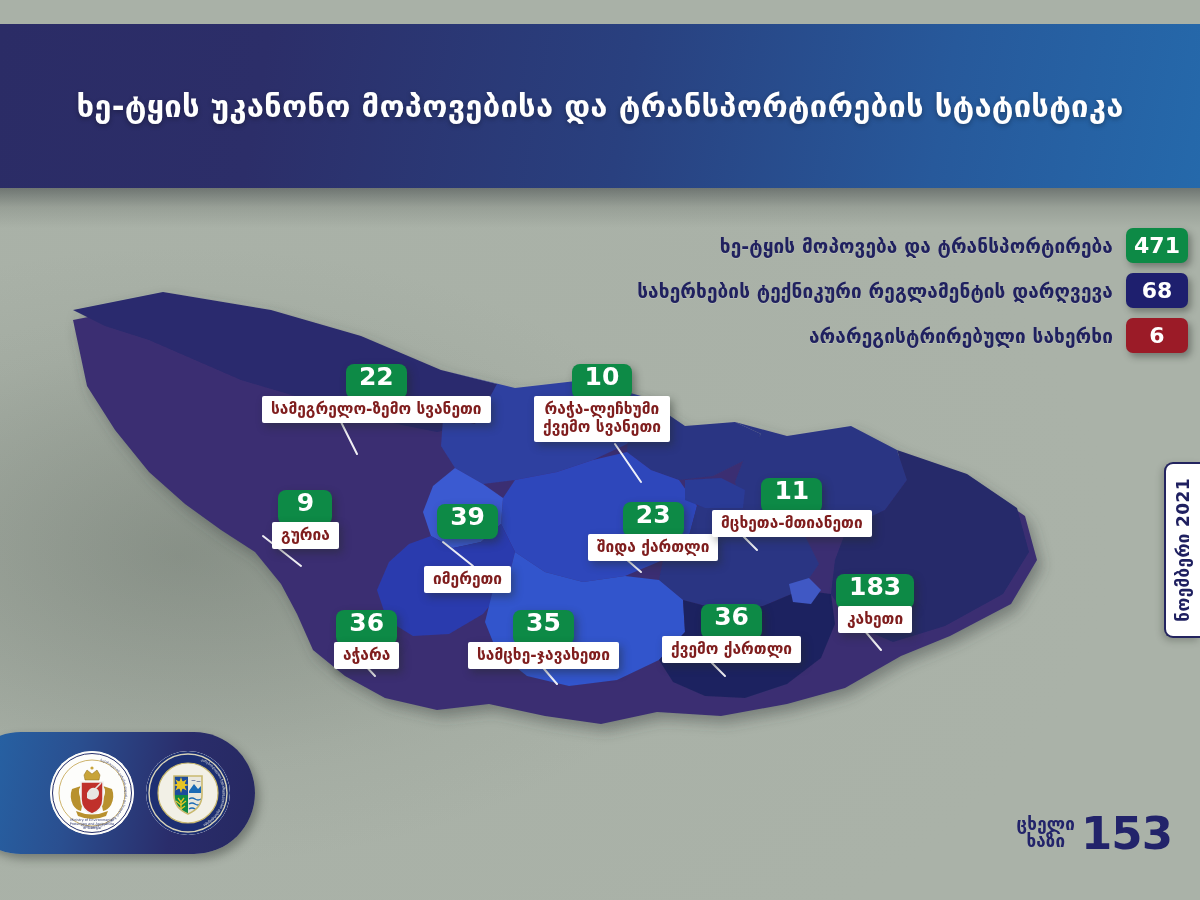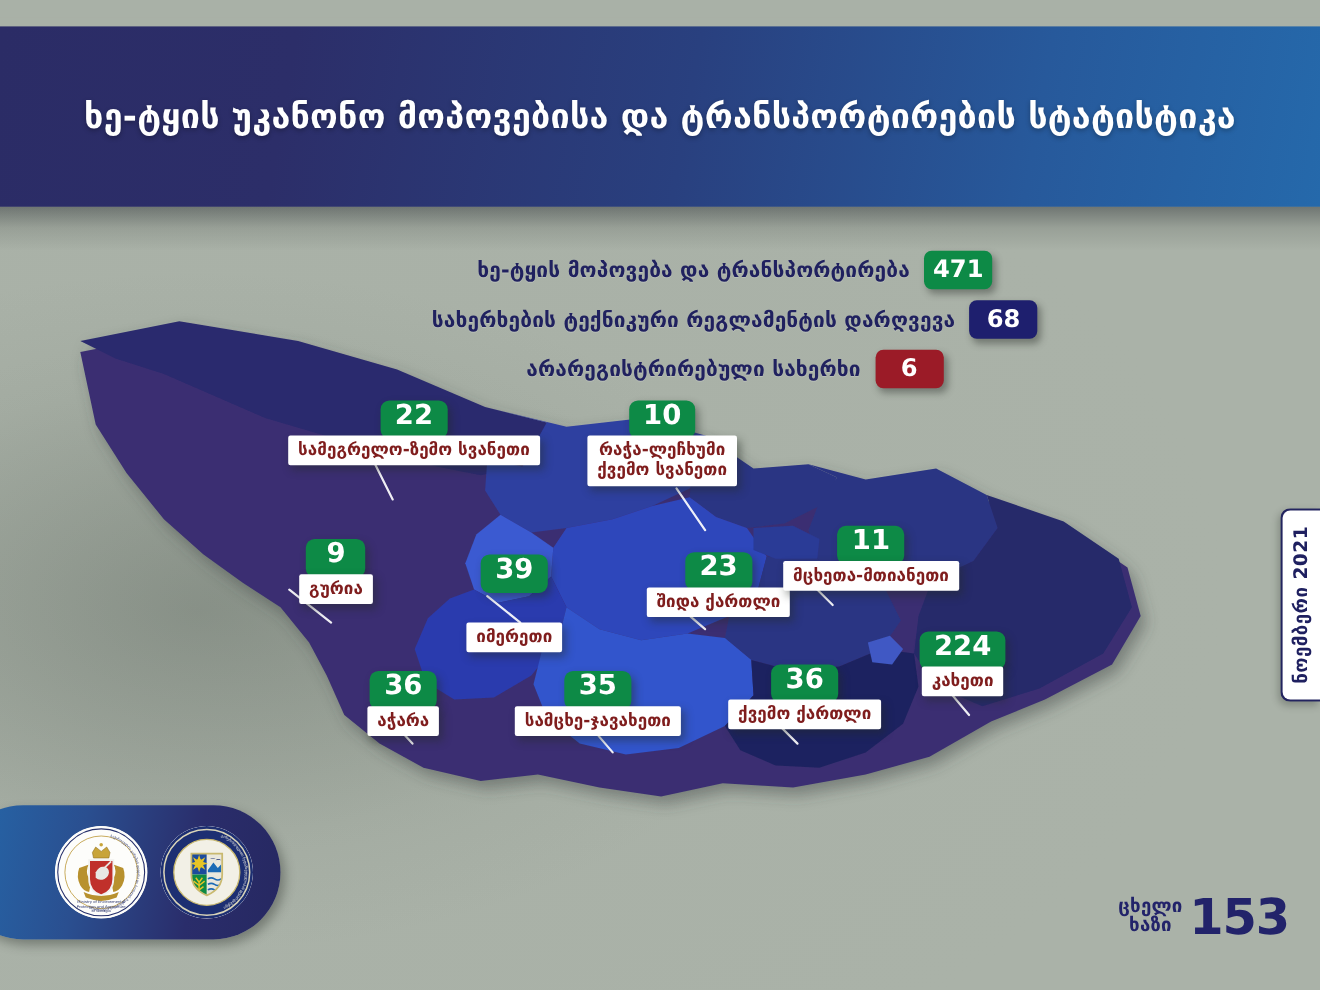--- a/index.html
+++ b/index.html
@@ -35,21 +35,21 @@
   .hdr-title{
     position:absolute;left:0;top:8px;width:1200px;height:164px;
     display:flex;align-items:center;justify-content:center;
     color:#ffffff;font-size:31px;font-weight:700;letter-spacing:.2px;
     text-shadow:0 2px 5px rgba(0,0,0,.30);
     white-space:nowrap;
   }
 
   
   .legend{position:absolute;right:12px;top:212px;width:1040px;}
-  .lrow{display:flex;align-items:center;justify-content:center;margin-bottom:10px;}
+  .lrow{display:flex;align-items:center;justify-content:flex-end;margin-bottom:10px;}
   .lrow .ltext{
     color:#20215f;font-size:19px;font-weight:700;letter-spacing:.1px;white-space:nowrap;
     margin-right:13px;text-shadow:0 1px 0 rgba(255,255,255,.18);
   }
   .chip{
     min-width:62px;height:35px;border-radius:7px;
     display:flex;align-items:center;justify-content:center;
     color:#fff;font-size:22px;font-weight:700;
     box-shadow:3px 4px 7px rgba(40,46,40,.42);
     padding:0 8px;box-sizing:border-box;
@@ -255,21 +255,21 @@
     <div class="mnum">35</div>
     <div class="mname">სამცხე-ჯავახეთი</div>
   </div>
 
   <div class="marker mstack" style="left:662px;top:588px;">
     <div class="mnum">36</div>
     <div class="mname">ქვემო ქართლი</div>
   </div>
 
   <div class="marker mstack" style="left:836px;top:558px;">
-    <div class="mnum">224</div>
+    <div class="mnum">183</div>
     <div class="mname">კახეთი</div>
   </div>
 
   <div class="datetab">
     <span>ნოემბერი 2021</span>
   </div>
 
   <div class="hotline">
     <div class="hot-words">
       <div>ცხელი</div>

